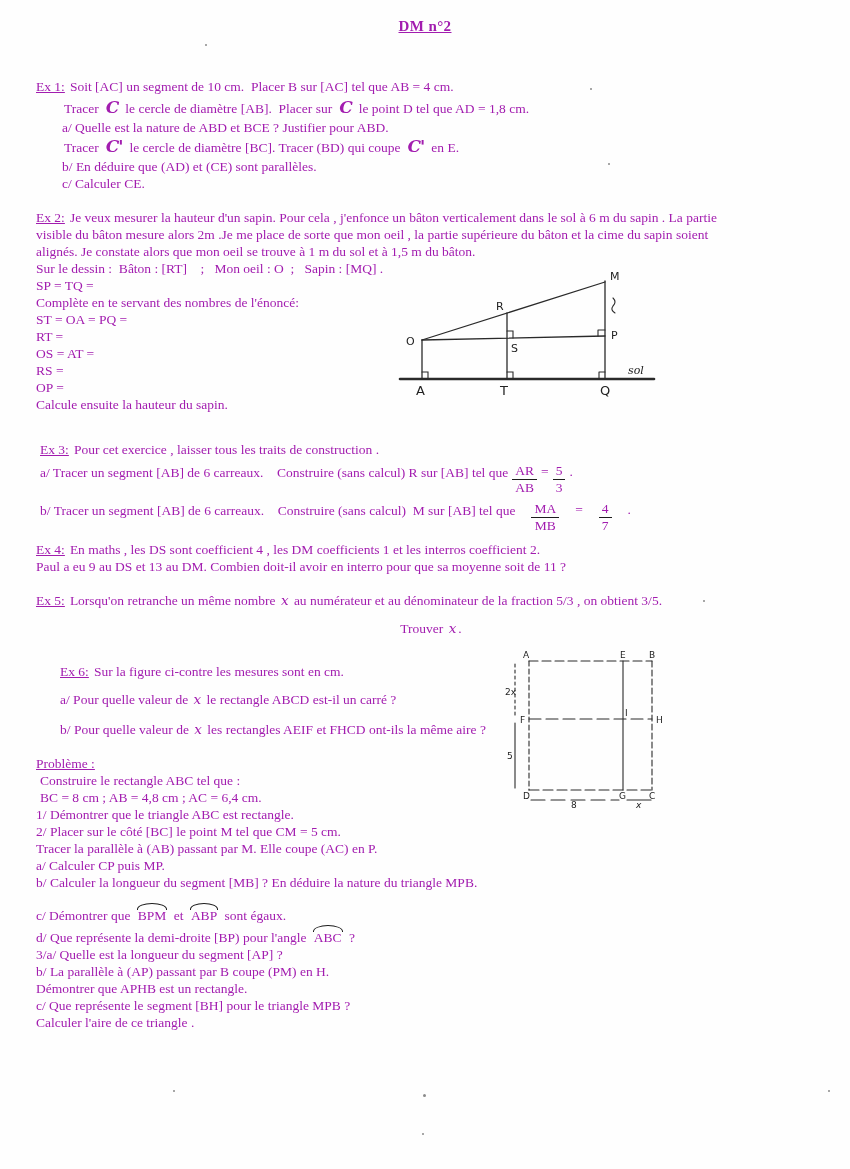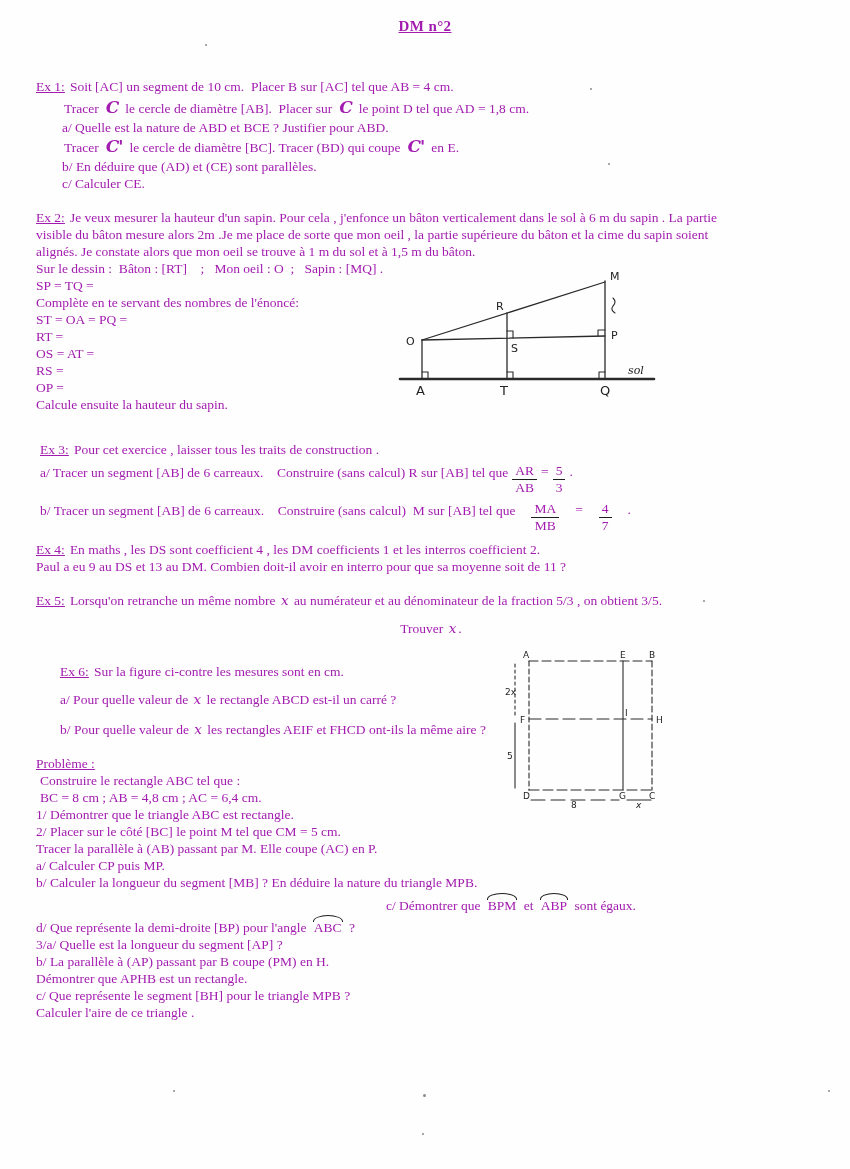--- a/index.html
+++ b/index.html
@@ -186,21 +186,21 @@
 
   <div class="sec" style="left:36px; top:755px; width:600px;">
     <div class="ln"><span class="exlab">Problème :</span></div>
     <div class="ln" style="margin-left:4px;">Construire le rectangle ABC tel que :</div>
     <div class="ln" style="margin-left:4px;">BC = 8 cm ; AB = 4,8 cm ; AC = 6,4 cm.</div>
     <div class="ln">1/ Démontrer que le triangle ABC est rectangle.</div>
     <div class="ln">2/ Placer sur le côté [BC] le point M tel que CM = 5 cm.</div>
     <div class="ln">Tracer la parallèle à (AB) passant par M. Elle coupe (AC) en P.</div>
     <div class="ln">a/ Calculer CP puis MP.</div>
     <div class="ln">b/ Calculer la longueur du segment [MB] ? En déduire la nature du triangle MPB.</div>
-    <div class="hatline" style="margin-top:6px;text-align:right;"><span>c/ Démontrer que</span> <span class="ang">BPM</span> <span>et</span> <span class="ang">ABP</span> <span>sont égaux.</span></div>
+    <div class="hatline" style="margin-top:16px;"><span>c/ Démontrer que</span> <span class="ang">BPM</span> <span>et</span> <span class="ang">ABP</span> <span>sont égaux.</span></div>
     <div class="hatline" style="margin-top:5px;"><span>d/ Que représente la demi-droite [BP) pour l'angle</span> <span class="ang">ABC</span> <span>?</span></div>
     <div class="ln">3/a/ Quelle est la longueur du segment [AP] ?</div>
     <div class="ln">b/ La parallèle à (AP) passant par B coupe (PM) en H.</div>
     <div class="ln">Démontrer que APHB est un rectangle.</div>
     <div class="ln">c/ Que représente le segment [BH] pour le triangle MPB ?</div>
     <div class="ln">Calculer l'aire de ce triangle .</div>
   </div>
 
   <div class="speck" style="left:205px;top:44px;width:2px;height:2px;"></div>
   <div class="speck" style="left:590px;top:88px;width:2px;height:2px;"></div>

